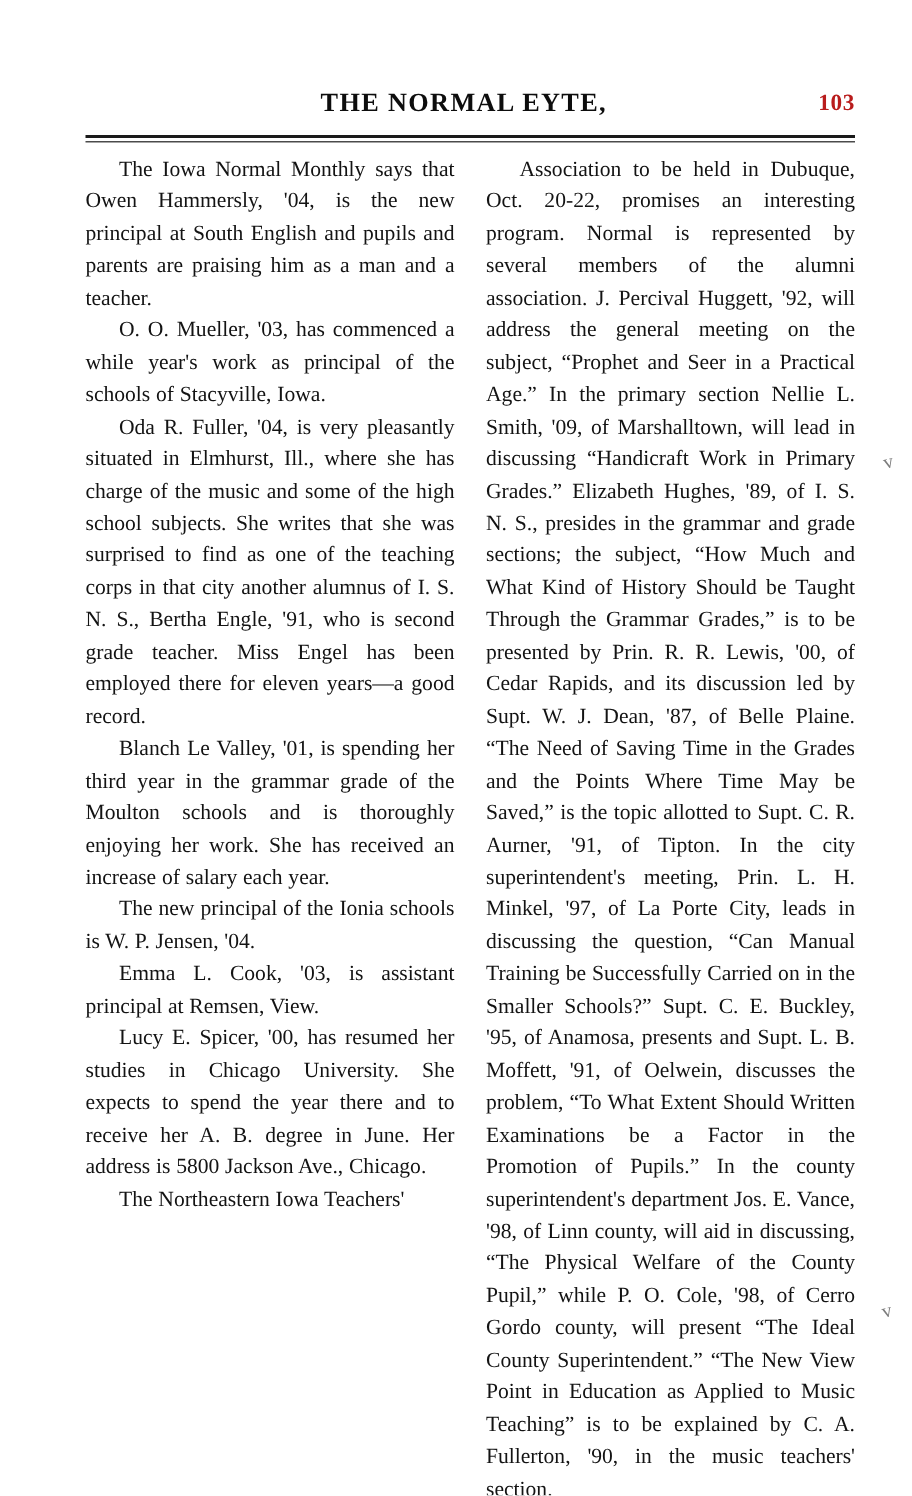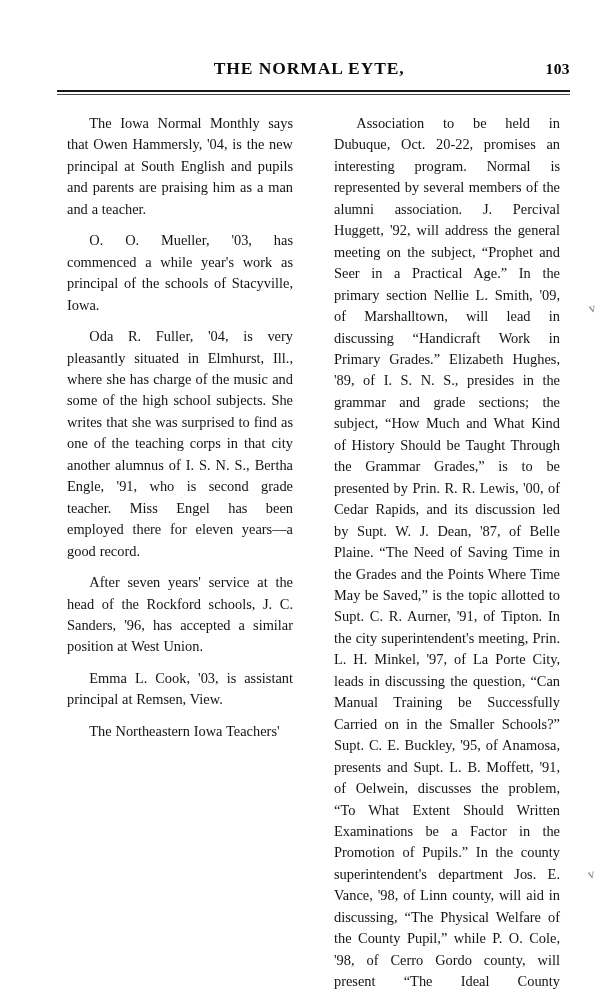--- a/index.html
+++ b/index.html
@@ -41,21 +41,21 @@
     color: #0d0d0d;
   }
 
   .masthead-folio {
     position: absolute;
     right: 0;
     top: 2px;
     font-size: 15.5px;
     font-weight: bold;
     letter-spacing: 0.4px;
-    color: #000000;
+    color: #b91c1c;
   }
 
   
   .rule {
     position: absolute;
     left: 57px;
     right: 38px;
     top: 90px;
     height: 5px;
   }
@@ -83,21 +83,21 @@
     display: flex;
     gap: 21px;
   }
 
   .column {
     flex: 1 1 0;
     min-width: 0;
   }
 
   .column p {
-    margin: 10px;
+    margin: 0;
     text-align: justify;
     text-justify: inter-word;
     font-size: 14.4px;
     line-height: 21.45px;
     text-indent: 1.55em;
     letter-spacing: 0.0px;
     word-spacing: 0.25px;
     -webkit-hyphens: none;
     hyphens: none;
     color: #131313;
@@ -131,22 +131,24 @@
   <div class="rule">
     <div class="rule-thick"></div>
     <div class="rule-thin"></div>
   </div>
 
   <div class="columns">
     <div class="column" id="left-column">
         <p>The Iowa Normal Monthly says that Owen Hammersly, '04, is the new principal at South English and pupils and parents are praising him as a man and a teacher.</p>
         <p>O. O. Mueller, '03, has commenced a while year's work as principal of the schools of Stacyville, Iowa.</p>
         <p>Oda R. Fuller, '04, is very pleasantly situated in Elmhurst, Ill., where she has charge of the music and some of the high school subjects. She writes that she was surprised to find as one of the teaching corps in that city another alumnus of I. S. N. S., Bertha Engle, '91, who is second grade teacher. Miss Engel has been employed there for eleven years—a good record.</p>
-        <p>After seven years' service at the head of the Rockford schools, J. C. Sanders, '96, has accepted a similar position at West Union.</p>
+        <p>Blanch Le Valley, '01, is spending her third year in the grammar grade of the Moulton schools and is thoroughly enjoying her work. She has received an increase of salary each year.</p>
+        <p>The new principal of the Ionia schools is W. P. Jensen, '04.</p>
         <p>Emma L. Cook, '03, is assistant principal at Remsen, View.</p>
+        <p>Lucy E. Spicer, '00, has resumed her studies in Chicago University. She expects to spend the year there and to receive her A. B. degree in June. Her address is 5800 Jackson Ave., Chicago.</p>
         <p>The Northeastern Iowa Teachers'</p>
       </div>
     <div class="column" id="right-column">
         <p>Association to be held in Dubuque, Oct. 20-22, promises an interesting program. Normal is represented by several members of the alumni association. J. Percival Huggett, '92, will address the general meeting on the subject, “Prophet and Seer in a Practical Age.” In the primary section Nellie L. Smith, '09, of Marshalltown, will lead in discussing “Handicraft Work in Primary Grades.” Elizabeth Hughes, '89, of I. S. N. S., presides in the grammar and grade sections; the subject, “How Much and What Kind of History Should be Taught Through the Grammar Grades,” is to be presented by Prin. R. R. Lewis, '00, of Cedar Rapids, and its discussion led by Supt. W. J. Dean, '87, of Belle Plaine. “The Need of Saving Time in the Grades and the Points Where Time May be Saved,” is the topic allotted to Supt. C. R. Aurner, '91, of Tipton. In the city superintendent's meeting, Prin. L. H. Minkel, '97, of La Porte City, leads in discussing the question, “Can Manual Training be Successfully Carried on in the Smaller Schools?” Supt. C. E. Buckley, '95, of Anamosa, presents and Supt. L. B. Moffett, '91, of Oelwein, discusses the problem, “To What Extent Should Written Examinations be a Factor in the Promotion of Pupils.” In the county superintendent's department Jos. E. Vance, '98, of Linn county, will aid in discussing, “The Physical Welfare of the County Pupil,” while P. O. Cole, '98, of Cerro Gordo county, will present “The Ideal County Superintendent.” “The New View Point in Education as Applied to Music Teaching” is to be explained by C. A. Fullerton, '90, in the music teachers' section.</p>
       </div>
   </div>
 
   <div class="artifact artifact-1">v</div>
   <div class="artifact artifact-2">v</div>
 

